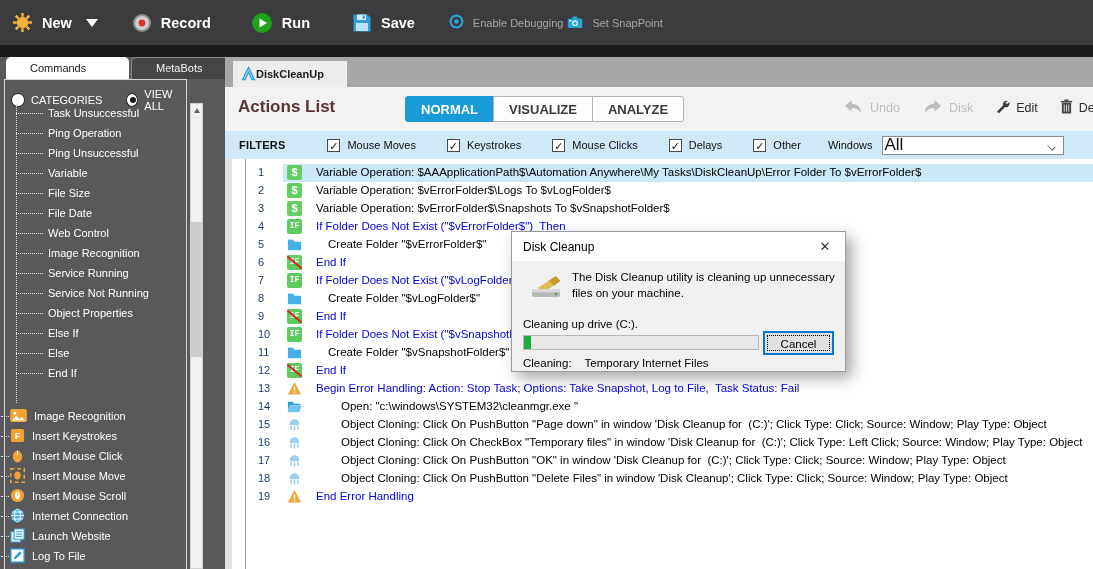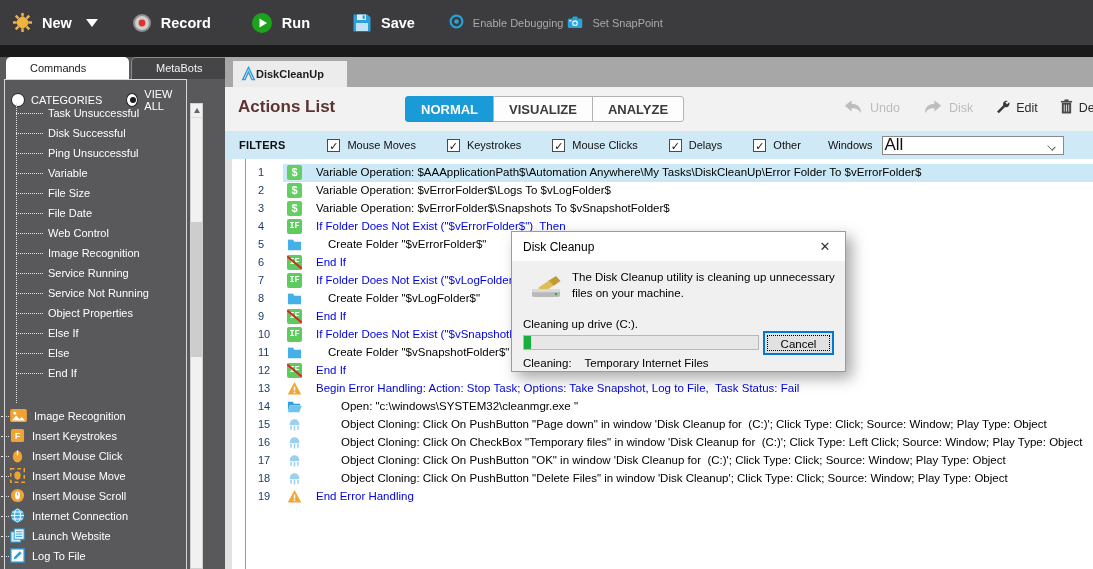--- a/index.html
+++ b/index.html
@@ -189,21 +189,21 @@
           </span>
           <span class="radio">
             <span class="rdot sel"></span>
             <span>VIEW ALL</span>
           </span>
         </div>
     </div>
     <div class="treevline"></div>
     <ul class="tree" id="tree-list">
         <li>Task Unsuccessful</li>
-        <li>Disk Successful</li>
+        <li>Ping Operation</li>
         <li>Ping Unsuccessful</li>
         <li>Variable</li>
         <li>File Size</li>
         <li>File Date</li>
         <li>Web Control</li>
         <li>Image Recognition</li>
         <li>Service Running</li>
         <li>Service Not Running</li>
         <li>Object Properties</li>
         <li>Else If</li>

